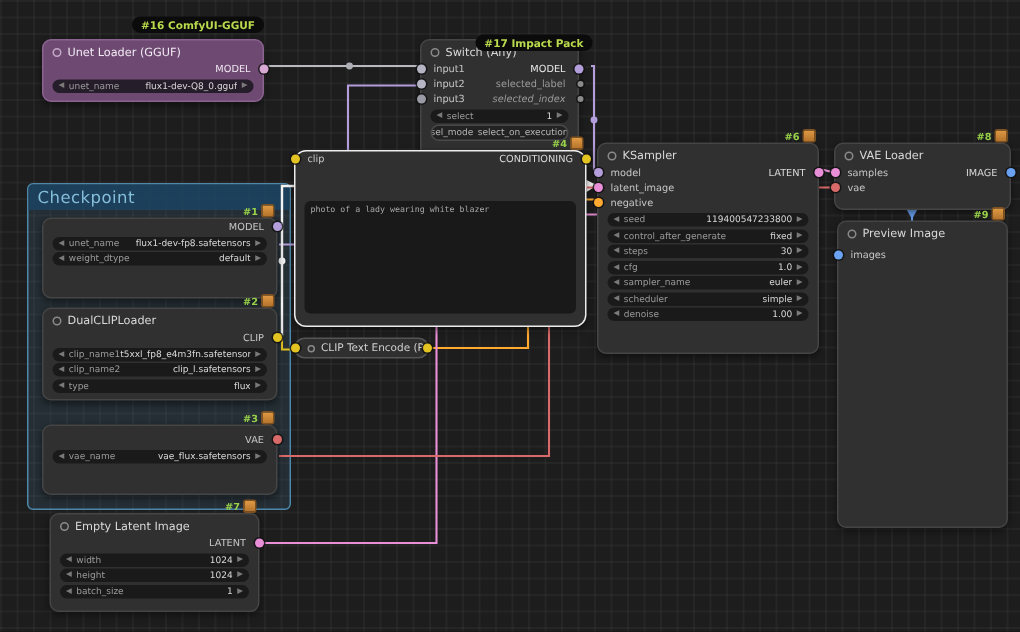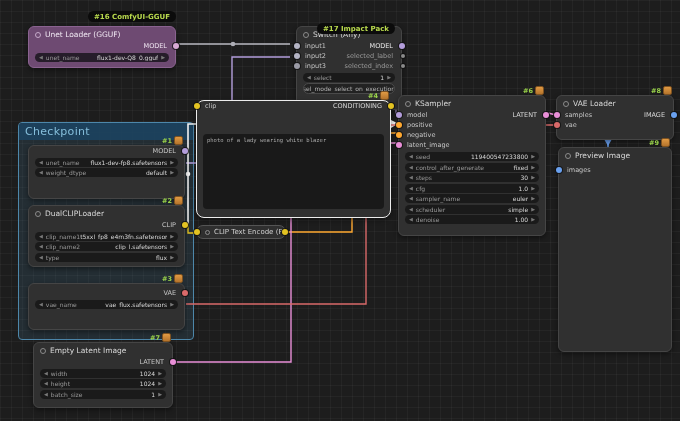--- a/index.html
+++ b/index.html
@@ -104,41 +104,41 @@
       <span class="pin r" style="background:#d8a9d4;"></span>
     </div>
     <div class="widget">
       <span class="arr">◀</span>
       <span class="wl">unet_name</span>
       <span class="wv">flux1-dev-Q8_0.gguf</span>
       <span class="arr">▶</span>
     </div>
   </div>
 
-  <div class="node" style="left:296px;top:26px;width:106px;height:84px;">
+  <div class="node" style="left:280px;top:26px;width:106px;height:84px;">
     <div class="ntitle">
         <span class="ndot"></span>
       <span>Switch (Any)</span>
       </div>
     <div class="row">
       <span class="pin l" style="background:#b4b4c4;"></span>
       <span>input1</span>
       <span style="color:#e8e8e8;">MODEL</span>
       <span class="pin r" style="background:#b39ddb;"></span>
     </div>
     <div class="row">
       <span class="pin l" style="background:#b4b4c4;"></span>
       <span>input2</span>
       <span style="color:#9a9a9a;">selected_label</span>
       <span class="pin r" style="background:#8a8a8a;width:4px;height:4px;"></span>
     </div>
     <div class="row">
       <span class="pin l" style="background:#9a9aa5;"></span>
       <span>input3</span>
-      <span style="color:#9a9a9a;">selected_index</span>
+      <span style="color:#9a9a9a;font-style:italic;">selected_index</span>
       <span class="pin r" style="background:#8a8a8a;width:4px;height:4px;"></span>
     </div>
     <div class="widget">
       <span class="arr">◀</span>
       <span class="wl">select</span>
       <span class="wv">1</span>
       <span class="arr">▶</span>
     </div>
     <div class="widget btn">
       <span class="wl">sel_mode</span>
@@ -176,30 +176,26 @@
         <span class="ndot"></span>
       <span>KSampler</span>
       </div>
     <div class="row">
       <span class="pin l" style="background:#b39ddb;"></span>
       <span>model</span>
       <span style="color:#d8d8d8;">LATENT</span>
       <span class="pin r" style="background:#e98fd8;"></span>
     </div>
     <div class="row">
-      <span class="pin l" style="background:#ffa931;"></span>
-      <span>positive</span>
+      <span class="pin l" style="background:#e98fd8;"></span>
+      <span>latent_image</span>
     </div>
     <div class="row">
       <span class="pin l" style="background:#ffa931;"></span>
       <span>negative</span>
-    </div>
-    <div class="row">
-      <span class="pin l" style="background:#e98fd8;"></span>
-      <span>latent_image</span>
     </div>
     <div style="margin-top:2px;">
       <div class="widget">
         <span class="arr">◀</span>
         <span class="wl">seed</span>
         <span class="wv">119400547233800</span>
         <span class="arr">▶</span>
       </div>
       <div class="widget">
         <span class="arr">◀</span>

